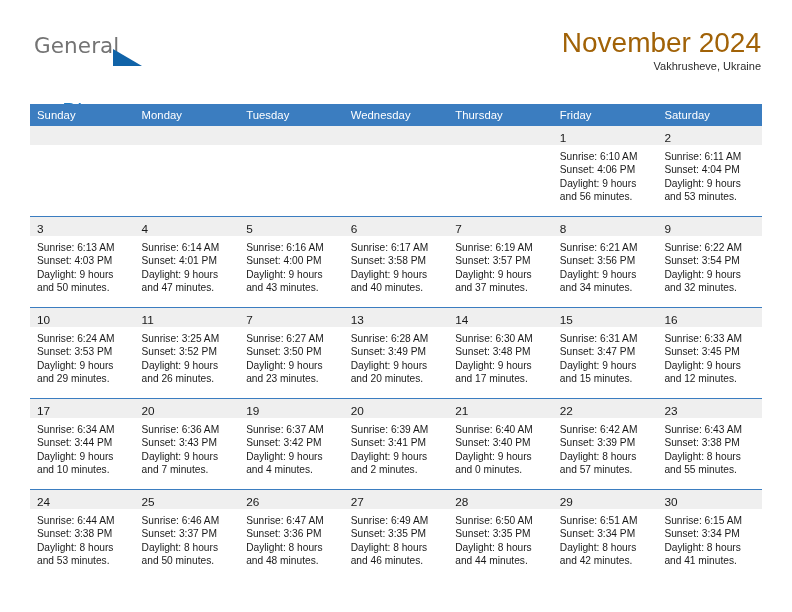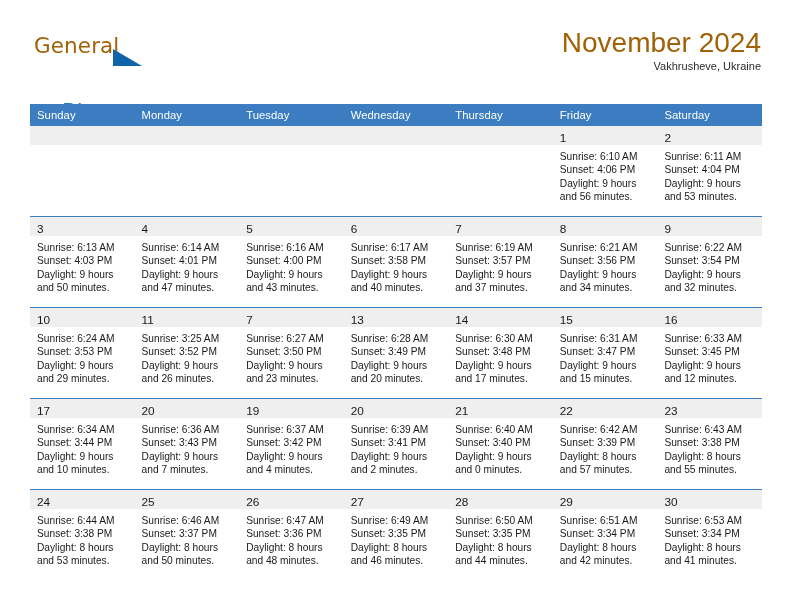--- a/index.html
+++ b/index.html
@@ -39,21 +39,21 @@
     width: 240px;
     height: 56px;
   }
   .brand-line1 {
     position: absolute;
     left: 3px;
     top: 0px;
     font-size: 21.5px;
     line-height: 25px;
     letter-spacing: 0.1px;
-    color: #a16207;
+    color: #737373;
     font-family: "DejaVu Sans", sans-serif;
     font-weight: 400;
     white-space: nowrap;
   }
   .brand-line2 {
     position: absolute;
     left: 31px;
     top: 21px;
     font-size: 21.5px;
     line-height: 25px;
@@ -549,21 +549,21 @@
                 <div class="dayline">Sunset: 3:34 PM</div>
                 <div class="dayline">Daylight: 8 hours</div>
                 <div class="dayline">and 42 minutes.</div>
               </div>
             </div>
           </td>
           <td>
             <div class="daycell filled">
               <div class="daynum-strip"><span class="daynum">30</span></div>
               <div class="daybody">
-                <div class="dayline">Sunrise: 6:53 AM</div>
+                <div class="dayline">Sunrise: 6:15 AM</div>
                 <div class="dayline">Sunset: 3:34 PM</div>
                 <div class="dayline">Daylight: 8 hours</div>
                 <div class="dayline">and 41 minutes.</div>
               </div>
             </div>
           </td>
         </tr>
       </tbody>
   </table>
 

